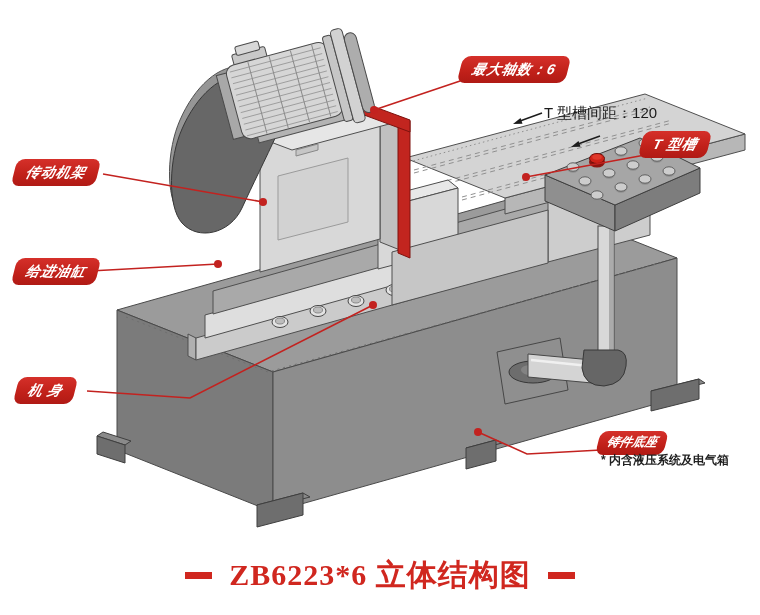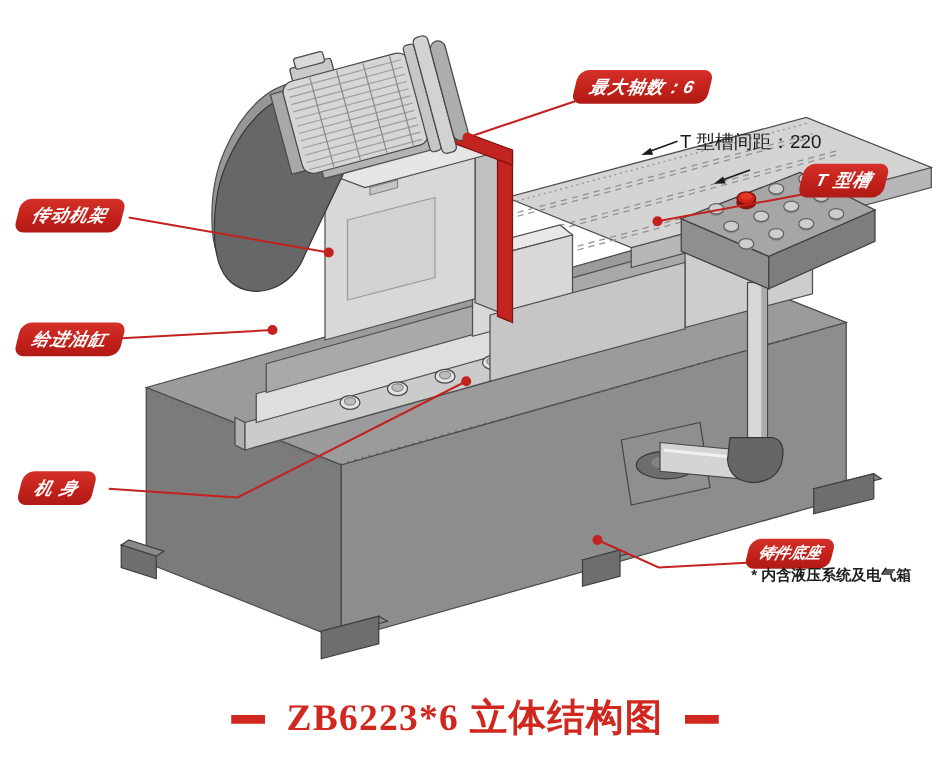--- a/index.html
+++ b/index.html
@@ -184,21 +184,21 @@
     <g>
       <line x1="542" y1="113" x2="520" y2="121" stroke="#1c1c1c" stroke-width="1.4"></line>
       <polygon points="513,124 520.5,118.1 522.5,123.7" fill="#1c1c1c"></polygon>
       <line x1="600" y1="136" x2="578" y2="144" stroke="#1c1c1c" stroke-width="1.4"></line>
       <polygon points="571,147 578.5,141.1 580.5,146.7" fill="#1c1c1c"></polygon>
     </g>
   </svg>
 
   <div class="badge" style="left:460px;top:56px;">最大轴数：6</div>
 
-  <div class="dim-label" style="left:544px;top:104px;">T 型槽间距：220</div>
+  <div class="dim-label" style="left:544px;top:104px;">T 型槽间距：120</div>
 
   <div class="badge" style="left:641px;top:131px;">T 型槽</div>
 
   <div class="badge" style="left:14px;top:159px;">传动机架</div>
 
   <div class="badge" style="left:14px;top:258px;">给进油缸</div>
 
   <div class="badge" style="left:16px;top:377px;">机 身</div>
 
   <div class="badge small" style="left:598px;top:431px;">铸件底座</div>

